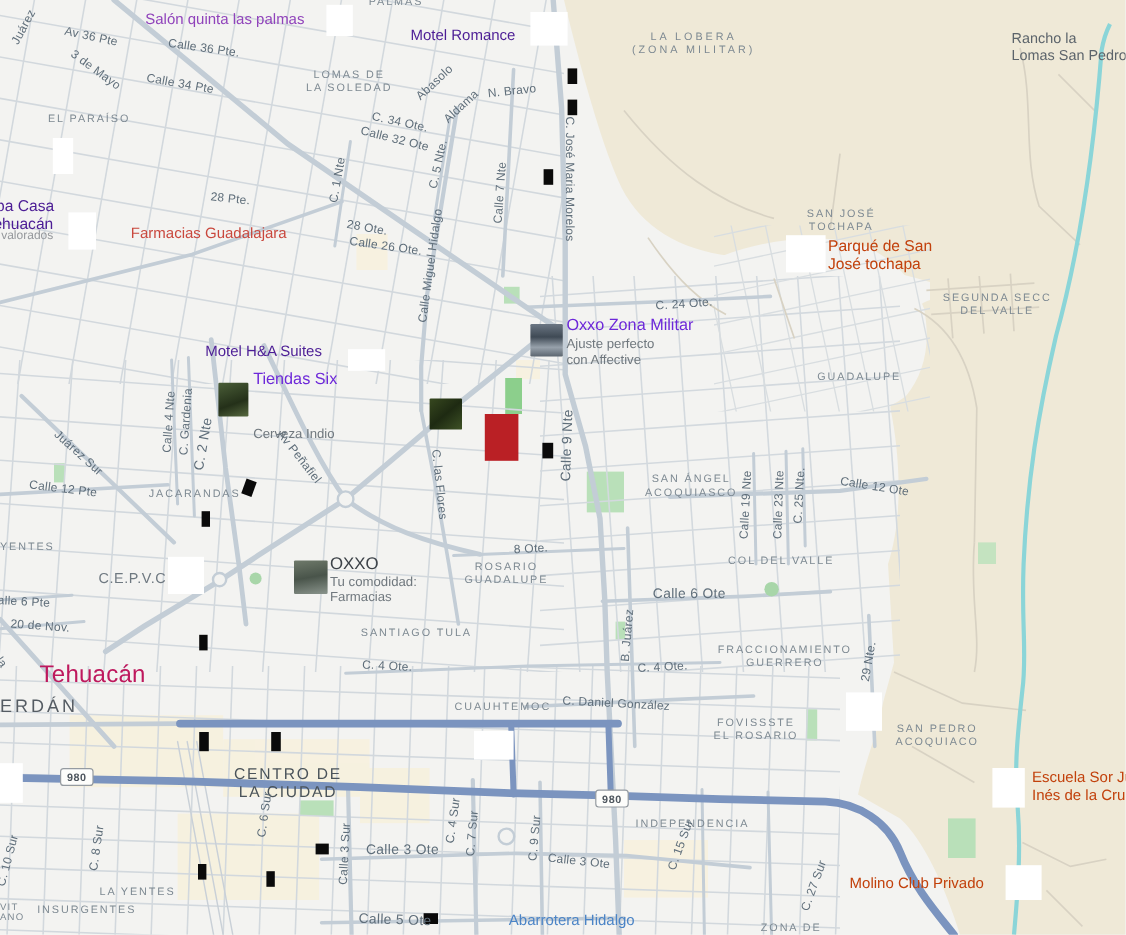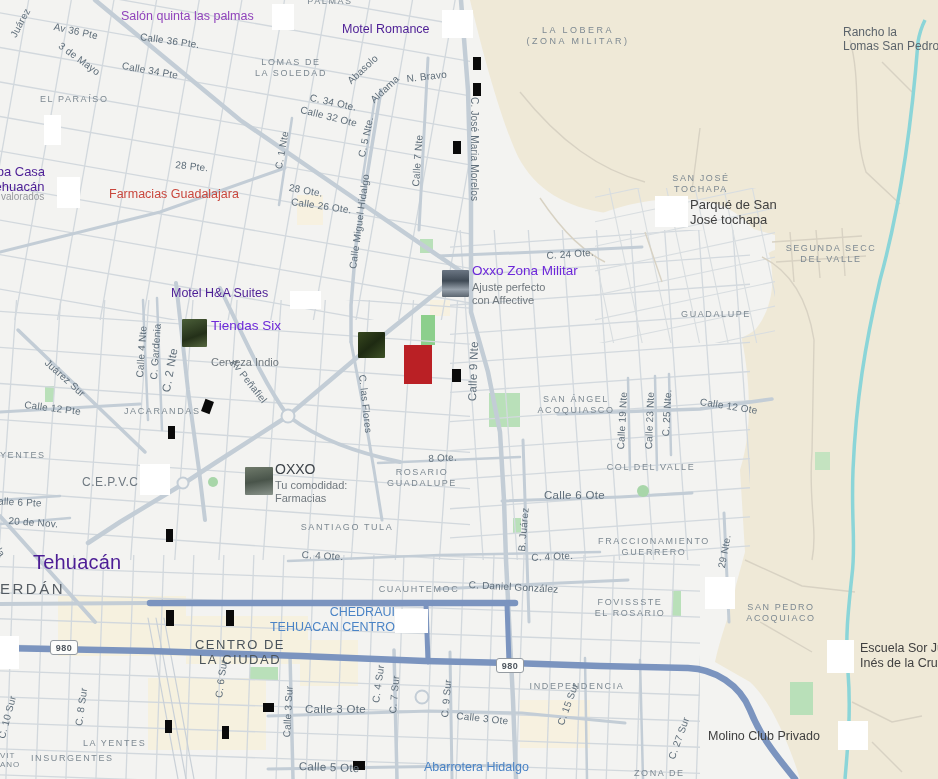--- a/index.html
+++ b/index.html
@@ -5,30 +5,30 @@
   html,body{margin:0;padding:0;}
   body{width:938px;height:779px;overflow:hidden;font-family:"Liberation Sans",sans-serif;}
   #map{position:relative;width:938px;height:779px;background:#f3f3f1;overflow:hidden;}
   #mapsvg{position:absolute;left:0;top:0;}
   .lbl{position:absolute;white-space:pre;line-height:1.18;transform-origin:0 0;}
   .ctr{transform:translateX(-50%);text-align:center;}
   .tr{text-align:right;}
   .area{color:#7d8992;font-size:9px;letter-spacing:1.6px;}
   .area-big{color:#4a535a;font-size:13px;letter-spacing:1.5px;}
   .serdan{color:#555c63;font-size:15px;letter-spacing:2.5px;}
-  .city{color:#4c1d95;font-size:20px;letter-spacing:.2px;}
+  .city{color:#be185d;font-size:20px;letter-spacing:.2px;}
   .cepvc{color:#6e7880;font-size:12px;letter-spacing:.5px;}
   .frag{color:#7d8992;font-size:8px;letter-spacing:1px;}
   .street{color:#5f6e7a;font-size:10px;letter-spacing:.2px;}
   .street-big{color:#5f6e7a;font-size:11.5px;letter-spacing:.3px;}
   .poi{font-size:12.5px;}
   .purple{color:#9043bb;}
   .pink{color:#4c1d95;}
   .redp{color:#c9473d;}
-  .green{color:#404040;}
+  .green{color:#c2410c;}
   .blue{color:#4b84c6;}
   .graysub{color:#95989c;font-size:10px;}
   .poi-title{color:#6d28d9;font-size:13.5px;}
   .poi-title-lg{color:#3c4248;font-size:14px;}
   .poi-sub{color:#70787e;font-size:11px;}
   .thumb{position:absolute;border-radius:1px;}
   .t1{background:linear-gradient(180deg,#6b7683 0%,#3f4a55 40%,#97a1ab 72%,#5c6670 100%);}
   .t2{background:linear-gradient(160deg,#4a5e38,#243019 60%,#56683f);}
   .t3{background:linear-gradient(140deg,#37481f,#1e2a12 50%,#3e5226);}
   .t4{background:linear-gradient(170deg,#6f7a6b,#49544a 50%,#8a948c);}
@@ -477,29 +477,27 @@
 <div class="lbl poi purple" style="left:121px;top:9px">Salón quinta las palmas</div>
 <div class="lbl poi pink" style="left:342px;top:22px">Motel Romance</div>
 <div class="lbl poi pink" style="left:171px;top:286px">Motel H&amp;A Suites</div>
 <div class="lbl pink" style="left:-12px;top:164px;font-size:13px">Spa Casa
 Tehuacán</div>
 <div class="lbl graysub" style="left:1px;top:191px">valorados</div>
 <div class="lbl poi redp" style="left:109px;top:187px">Farmacias Guadalajara</div>
 <div class="lbl poi-title" style="left:472px;top:263px">Oxxo Zona Militar</div>
 <div class="lbl poi-sub" style="left:472px;top:281px">Ajuste perfecto
 con Affective</div>
-<div class="lbl poi-title" style="left:211px;top:318px">Tiendas Six</div>
+<div class="lbl poi-title" style="left:211px;top:308px">Tiendas Six</div>
 <div class="lbl poi-sub" style="left:211px;top:356px">Cerveza Indio</div>
 <div class="lbl poi-title-lg" style="left:275px;top:461px">OXXO</div>
 <div class="lbl poi-sub" style="left:275px;top:479px">Tu comodidad:
 Farmacias</div>
 <div class="lbl green" style="left:690px;top:197px;font-size:13px">Parqué de San
 José tochapa</div>
 <div class="lbl poi green" style="left:708px;top:729px">Molino Club Privado</div>
 <div class="lbl poi green" style="left:860px;top:641px">Escuela Sor Juana
 Inés de la Cruz</div>
-<div class="lbl poi blue tr" style="left:255px;top:605px;width:140px">CHEDRAUI
-TEHUACAN CENTRO</div>
 <div class="lbl poi blue" style="left:424px;top:760px">Abarrotera Hidalgo</div>
 <div class="lbl" style="left:843px;top:25px;font-size:12px;color:#5c646b">Rancho la
 Lomas San Pedro</div>
 
 </div>
 
 </body></html>

